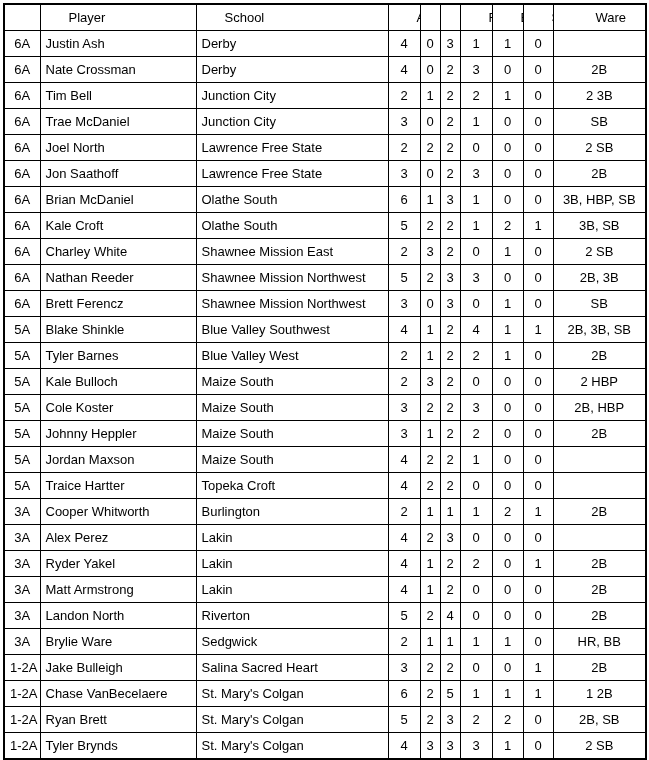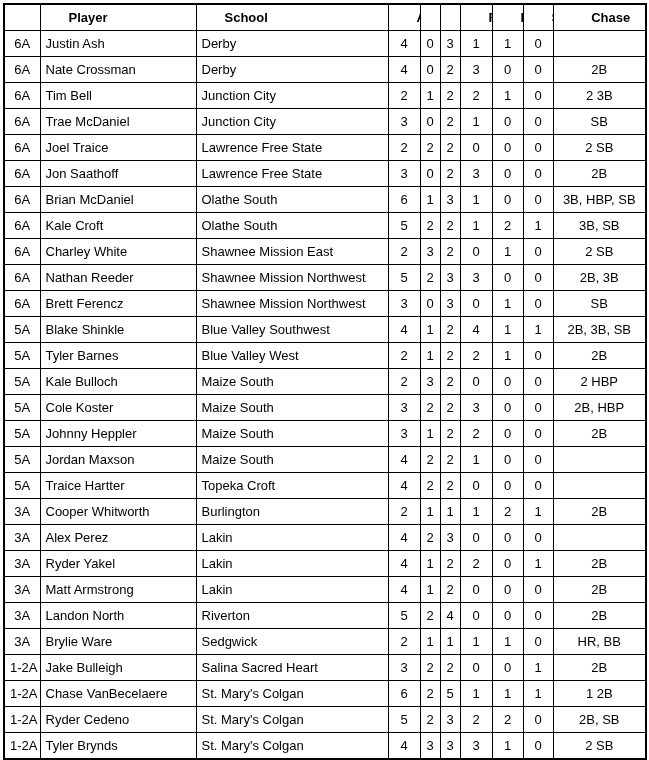--- a/index.html
+++ b/index.html
@@ -25,21 +25,21 @@
     font-size: 13px;
     line-height: 25px;
     padding: 0 5px;
     text-align: center;
     color: #000000;
     white-space: nowrap;
     overflow: hidden;
     box-sizing: border-box;
   }
   table.stats th {
-    font-weight: bold;
+    font-weight: normal;
     padding-left: 28px;
   }
   table.stats th.col-player,
   table.stats th.col-school,
   table.stats td.col-player,
   table.stats td.col-school {
     text-align: left;
   }
 </style>
 </head>
@@ -63,21 +63,21 @@
       <tr>
           <th class="col-class"></th>
           <th class="col-player">Player</th>
           <th class="col-school">School</th>
           <th class="col-ab">AB</th>
           <th class="col-r">R</th>
           <th class="col-h">H</th>
           <th class="col-rbi">RBI</th>
           <th class="col-bb">BB</th>
           <th class="col-so">SO</th>
-          <th class="col-notes">Chase</th>
+          <th class="col-notes">Ware</th>
         </tr>
     </thead>
     <tbody>
         <tr>
           <td class="col-class">6A</td>
           <td class="col-player">Justin Ash</td>
           <td class="col-school">Derby</td>
           <td class="col-ab">4</td>
           <td class="col-r">0</td>
           <td class="col-h">3</td>
@@ -117,21 +117,21 @@
           <td class="col-ab">3</td>
           <td class="col-r">0</td>
           <td class="col-h">2</td>
           <td class="col-rbi">1</td>
           <td class="col-bb">0</td>
           <td class="col-so">0</td>
           <td class="col-notes">SB</td>
         </tr>
         <tr>
           <td class="col-class">6A</td>
-          <td class="col-player">Joel Traice</td>
+          <td class="col-player">Joel North</td>
           <td class="col-school">Lawrence Free State</td>
           <td class="col-ab">2</td>
           <td class="col-r">2</td>
           <td class="col-h">2</td>
           <td class="col-rbi">0</td>
           <td class="col-bb">0</td>
           <td class="col-so">0</td>
           <td class="col-notes">2 SB</td>
         </tr>
         <tr>
@@ -381,21 +381,21 @@
           <td class="col-ab">6</td>
           <td class="col-r">2</td>
           <td class="col-h">5</td>
           <td class="col-rbi">1</td>
           <td class="col-bb">1</td>
           <td class="col-so">1</td>
           <td class="col-notes">1 2B</td>
         </tr>
         <tr>
           <td class="col-class">1-2A</td>
-          <td class="col-player">Ryder Cedeno</td>
+          <td class="col-player">Ryan Brett</td>
           <td class="col-school">St. Mary's Colgan</td>
           <td class="col-ab">5</td>
           <td class="col-r">2</td>
           <td class="col-h">3</td>
           <td class="col-rbi">2</td>
           <td class="col-bb">2</td>
           <td class="col-so">0</td>
           <td class="col-notes">2B, SB</td>
         </tr>
         <tr>

